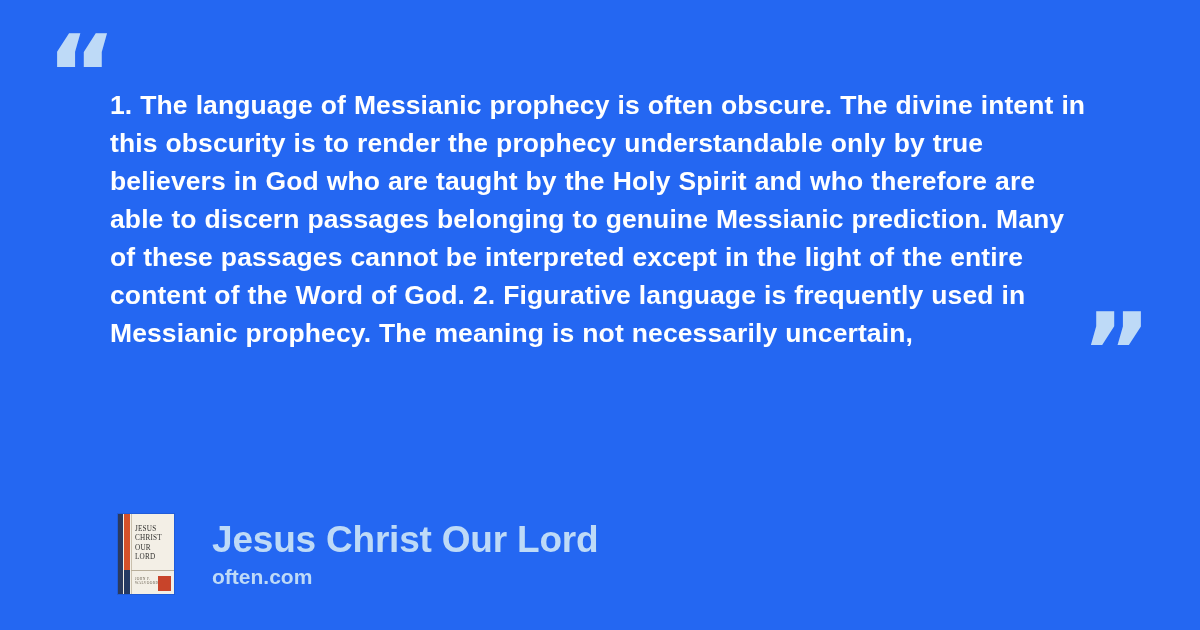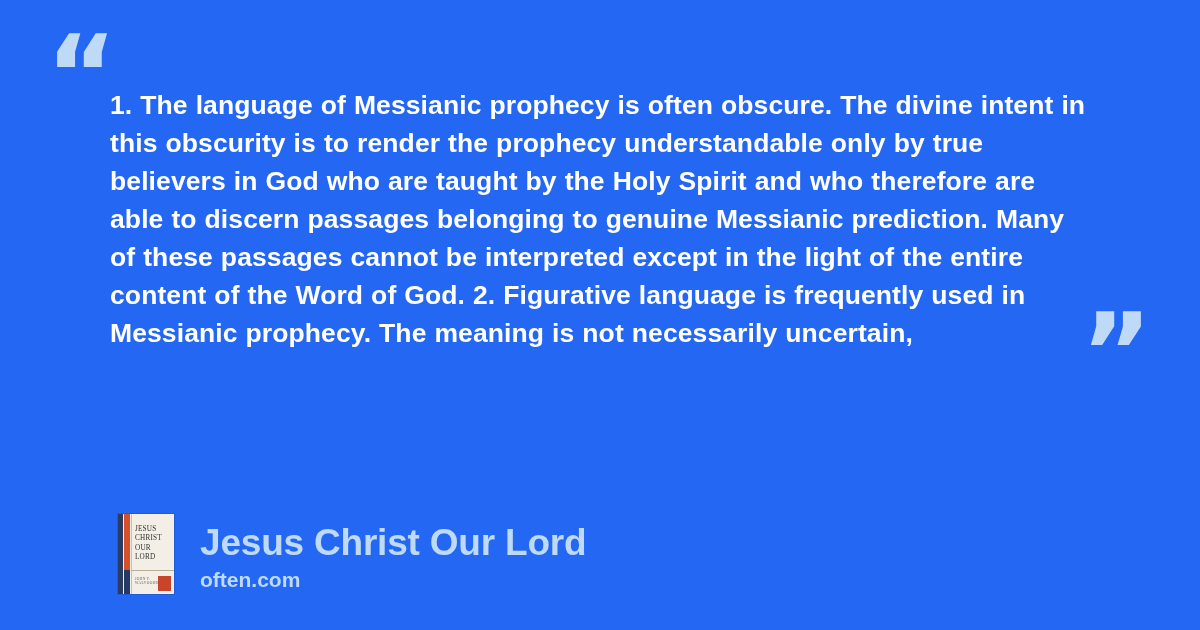--- a/index.html
+++ b/index.html
@@ -55,22 +55,22 @@
     letter-spacing: 0.1px;
     word-spacing: 0.5px;
   }
 
   
   .footer {
     position: absolute;
     left: 118px;
     bottom: 36px;
     display: flex;
-    align-items: flex-end;
-    gap: 26px;
+    align-items: center;
+    gap: 38px;
   }
 
   
   .book-cover {
     position: relative;
     width: 56px;
     height: 80px;
     background: #f3efe6;
     box-shadow: 0 0 0 1px rgba(0,0,0,0.10);
     overflow: hidden;

